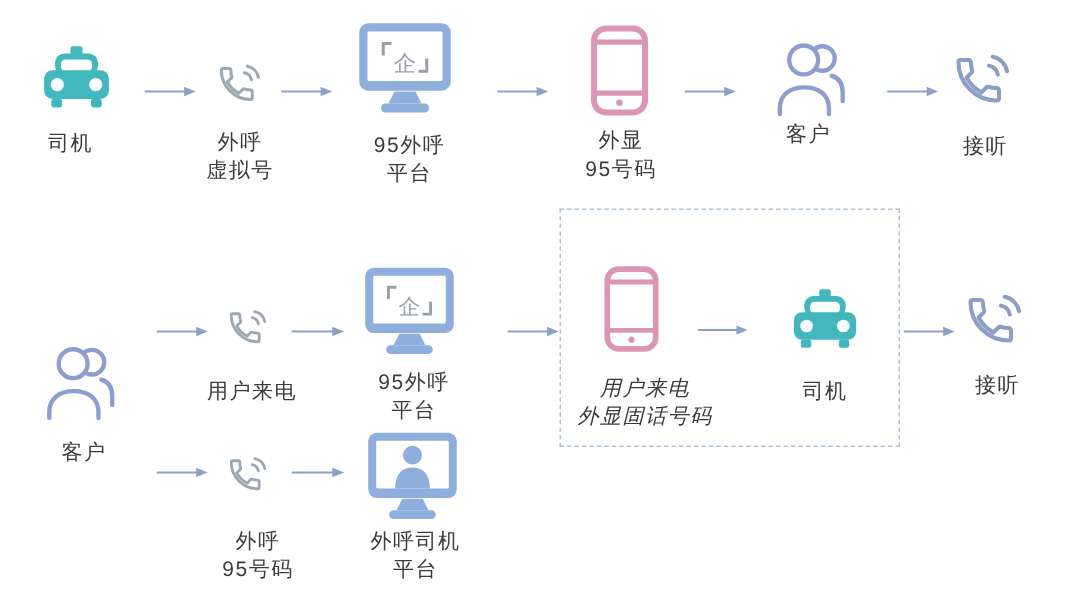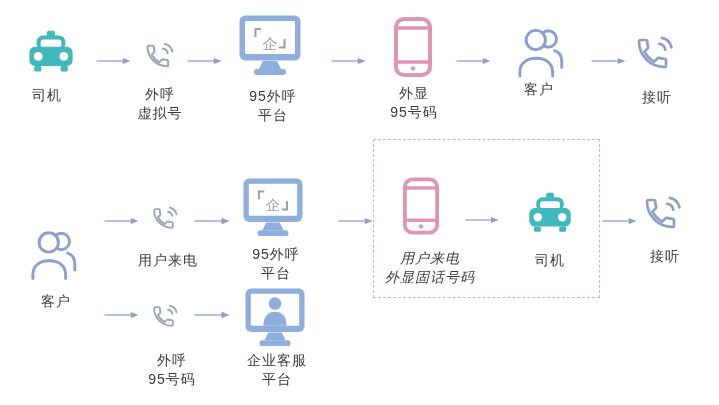--- a/index.html
+++ b/index.html
@@ -166,21 +166,21 @@
     </svg>
   <div class="label" style="left:122px;top:351px;width:100px;">外呼
 95号码</div>
   <svg class="arrow" style="left:193px;top:310px;width:38px;height:10px;">
       <use href="#sym-arrow"></use>
     </svg>
 
   <svg class="icon blue" style="left:244px;top:287px;width:62px;height:60px;">
       <use href="#sym-monitor-agent"></use>
     </svg>
-  <div class="label" style="left:227px;top:351px;width:100px;">企业客服
+  <div class="label" style="left:227px;top:351px;width:100px;">外呼司机
 平台</div>
 
   <svg class="arrow" style="left:338px;top:216px;width:35px;height:10px;">
       <use href="#sym-arrow"></use>
     </svg>
 
   <svg class="icon pink" style="left:402px;top:176px;width:38px;height:60px;">
       <use href="#sym-smartphone"></use>
     </svg>
   <div class="label" style="left:370px;top:249px;width:120px;font-style:italic;">用户来电

